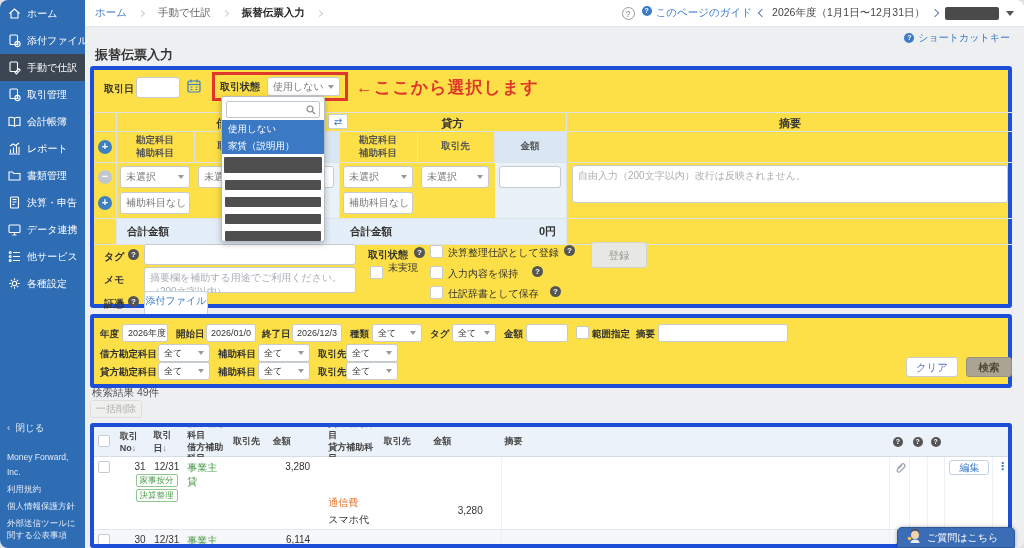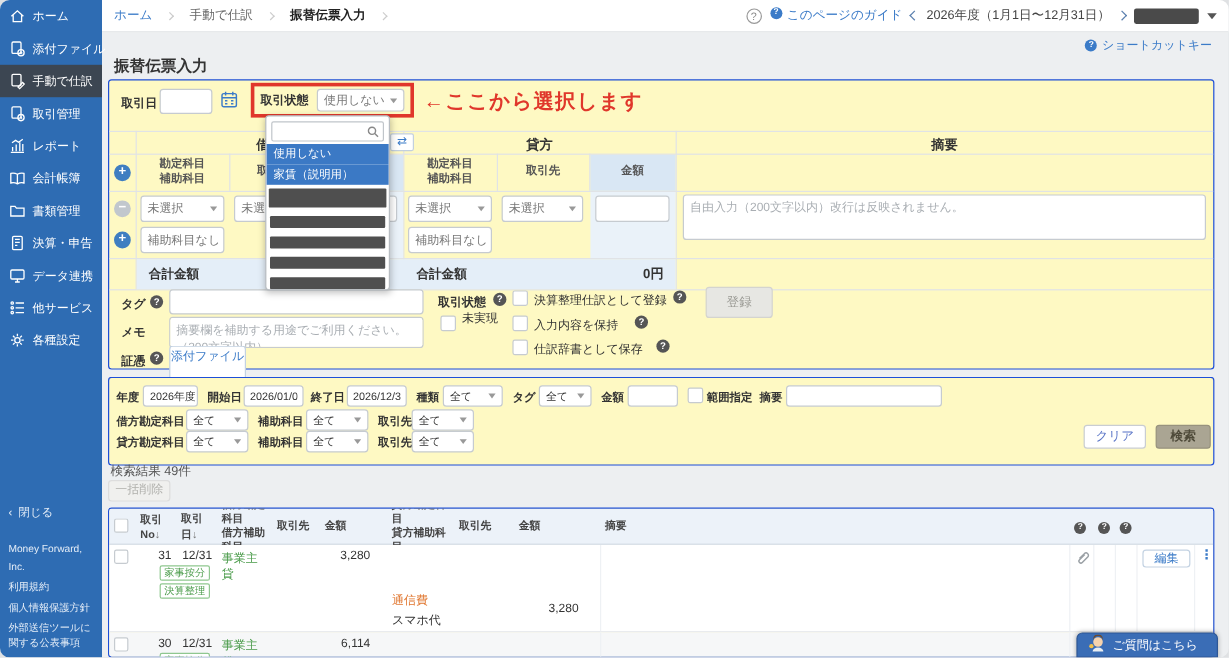--- a/index.html
+++ b/index.html
@@ -32,21 +32,21 @@
   .chev-l{transform:rotate(-135deg)}
   .chev-r{transform:rotate(45deg)}
   .fiscal{color:#444;cursor:pointer}
   .redacted-box{display:inline-block;width:54px;height:13px;background:#4a4a4a;border-radius:2px}
   .dcaret{width:0;height:0;border-left:4px solid transparent;border-right:4px solid transparent;border-top:5px solid #555}
   .subbar{position:absolute;top:31px;right:14px;display:flex;align-items:center;gap:4px;color:#3b7bc8;font-size:10px;cursor:pointer;z-index:3}
 
   .page-title{position:absolute;left:95px;top:46px;font-size:13px;font-weight:bold;color:#333}
 
   
-  .card{position:absolute;background:#fef9c3;border:1px solid #1d4ed8;border-radius:3px}
+  .card{position:absolute;background:#fde047;border:4px solid #1d4ed8;border-radius:3px}
   #form-card{left:90px;top:66px;width:922px;height:242px}
   #filter-card{left:90px;top:314px;width:922px;height:74px}
   #results-card{left:90px;top:423px;width:922px;height:125px;overflow:hidden}
 
   .lab{font-size:10px;font-weight:bold;color:#333;white-space:nowrap}
   .sel{display:flex;align-items:center;justify-content:space-between;background:#fff;border:1px solid #c6cbd0;border-radius:3px;font-size:10px;color:#777;padding:0 5px;height:22px;cursor:pointer;white-space:nowrap;overflow:hidden}
   .scaret{width:0;height:0;border-left:3.5px solid transparent;border-right:3.5px solid transparent;border-top:4px solid #999;flex:0 0 auto;margin-left:3px}
   .inp{background:#fff;border:1px solid #c6cbd0;border-radius:3px;height:22px;font-size:10px;padding:0 4px;color:#333;font-family:inherit}
   .ta{background:#fff;border:1px solid #c6cbd0;border-radius:3px;font-size:10px;padding:3px 5px;color:#333;font-family:inherit;resize:none}
   input::placeholder,textarea::placeholder{color:#a9aeb3}
@@ -141,34 +141,34 @@
             <rect x="3" y="2" width="7.5" height="9.5" rx="1"></rect>
             <circle cx="10.5" cy="11" r="2.6"></circle>
             <path d="M10.5 9.8 V11 l1 .8"></path>
           </svg>
         </span>
       <span>取引管理</span>
     </div>
     <div class="nav-item">
       <span class="nicon">
           <svg viewBox="0 0 15 15" fill="none" stroke="#fff" stroke-width="1.1">
+            <path d="M2 3.5 C4 3 6 3.4 7.5 4.2 C9 3.4 11 3 13 3.5 V11.5 C11 11 9 11.4 7.5 12.2 C6 11.4 4 11 2 11.5 Z M7.5 4.2 V12.2"></path>
+          </svg>
+        </span>
+      <span>会計帳簿</span>
+    </div>
+    <div class="nav-item">
+      <span class="nicon">
+          <svg viewBox="0 0 15 15" fill="none" stroke="#fff" stroke-width="1.1">
             <path d="M2 13 h11"></path>
             <path d="M3.5 12 V8.5 M6.5 12 V6.5 M9.5 12 V4.5 M12 12 V6"></path>
             <path d="M3 5 l3-2 2.5 1.5 L12 2"></path>
           </svg>
         </span>
       <span>レポート</span>
-    </div>
-    <div class="nav-item">
-      <span class="nicon">
-          <svg viewBox="0 0 15 15" fill="none" stroke="#fff" stroke-width="1.1">
-            <path d="M2 3.5 C4 3 6 3.4 7.5 4.2 C9 3.4 11 3 13 3.5 V11.5 C11 11 9 11.4 7.5 12.2 C6 11.4 4 11 2 11.5 Z M7.5 4.2 V12.2"></path>
-          </svg>
-        </span>
-      <span>会計帳簿</span>
     </div>
     <div class="nav-item">
       <span class="nicon">
           <svg viewBox="0 0 15 15" fill="none" stroke="#fff" stroke-width="1.1">
             <path d="M2 4 h3.5 l1.2 1.5 H13 V12 H2 Z"></path>
           </svg>
         </span>
       <span>書類管理</span>
     </div>
     <div class="nav-item">

